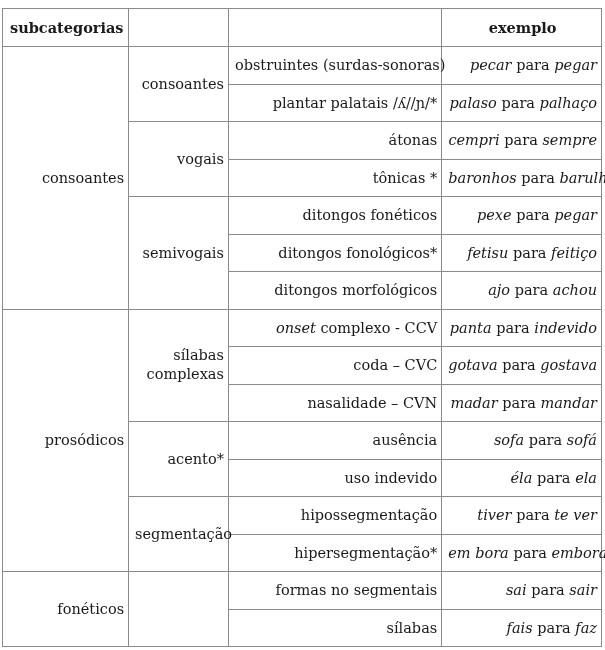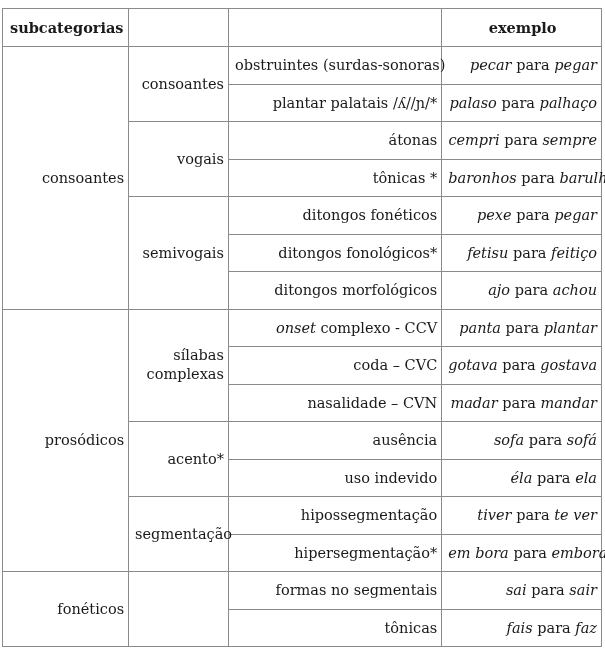--- a/index.html
+++ b/index.html
@@ -65,21 +65,21 @@
   </tr>
   <tr class="r">
     <td>ditongos morfológicos</td>
     <td><i>ajo</i> <span>para</span> <i>achou</i></td>
   </tr>
 
   <tr class="r">
     <td rowspan="7">prosódicos</td>
     <td rowspan="3" class="wrap">sílabas complexas</td>
     <td><i>onset</i><span> complexo - CCV</span></td>
-    <td><i>panta</i> <span>para</span> <i>plantar</i></td>
+    <td><i>panta</i> <span>para</span> <i>indevido</i></td>
   </tr>
   <tr class="r">
     <td>coda – CVC</td>
     <td><i>gotava</i> <span>para</span> <i>gostava</i></td>
   </tr>
   <tr class="r">
     <td>nasalidade – CVN</td>
     <td><i>madar</i> <span>para</span> <i>mandar</i></td>
   </tr>
   <tr class="r">
@@ -101,17 +101,17 @@
     <td><i>em bora</i> <span>para</span> <i>embora</i></td>
   </tr>
 
   <tr class="r">
     <td rowspan="2">fonéticos</td>
     <td rowspan="2"></td>
     <td>formas no segmentais</td>
     <td><i>sai</i> <span>para</span> <i>sair</i></td>
   </tr>
   <tr class="r">
-    <td>tônicas</td>
+    <td>sílabas</td>
     <td><i>fais</i> <span>para</span> <i>faz</i></td>
   </tr>
 </tbody>
   </table>
 
 </body></html>

